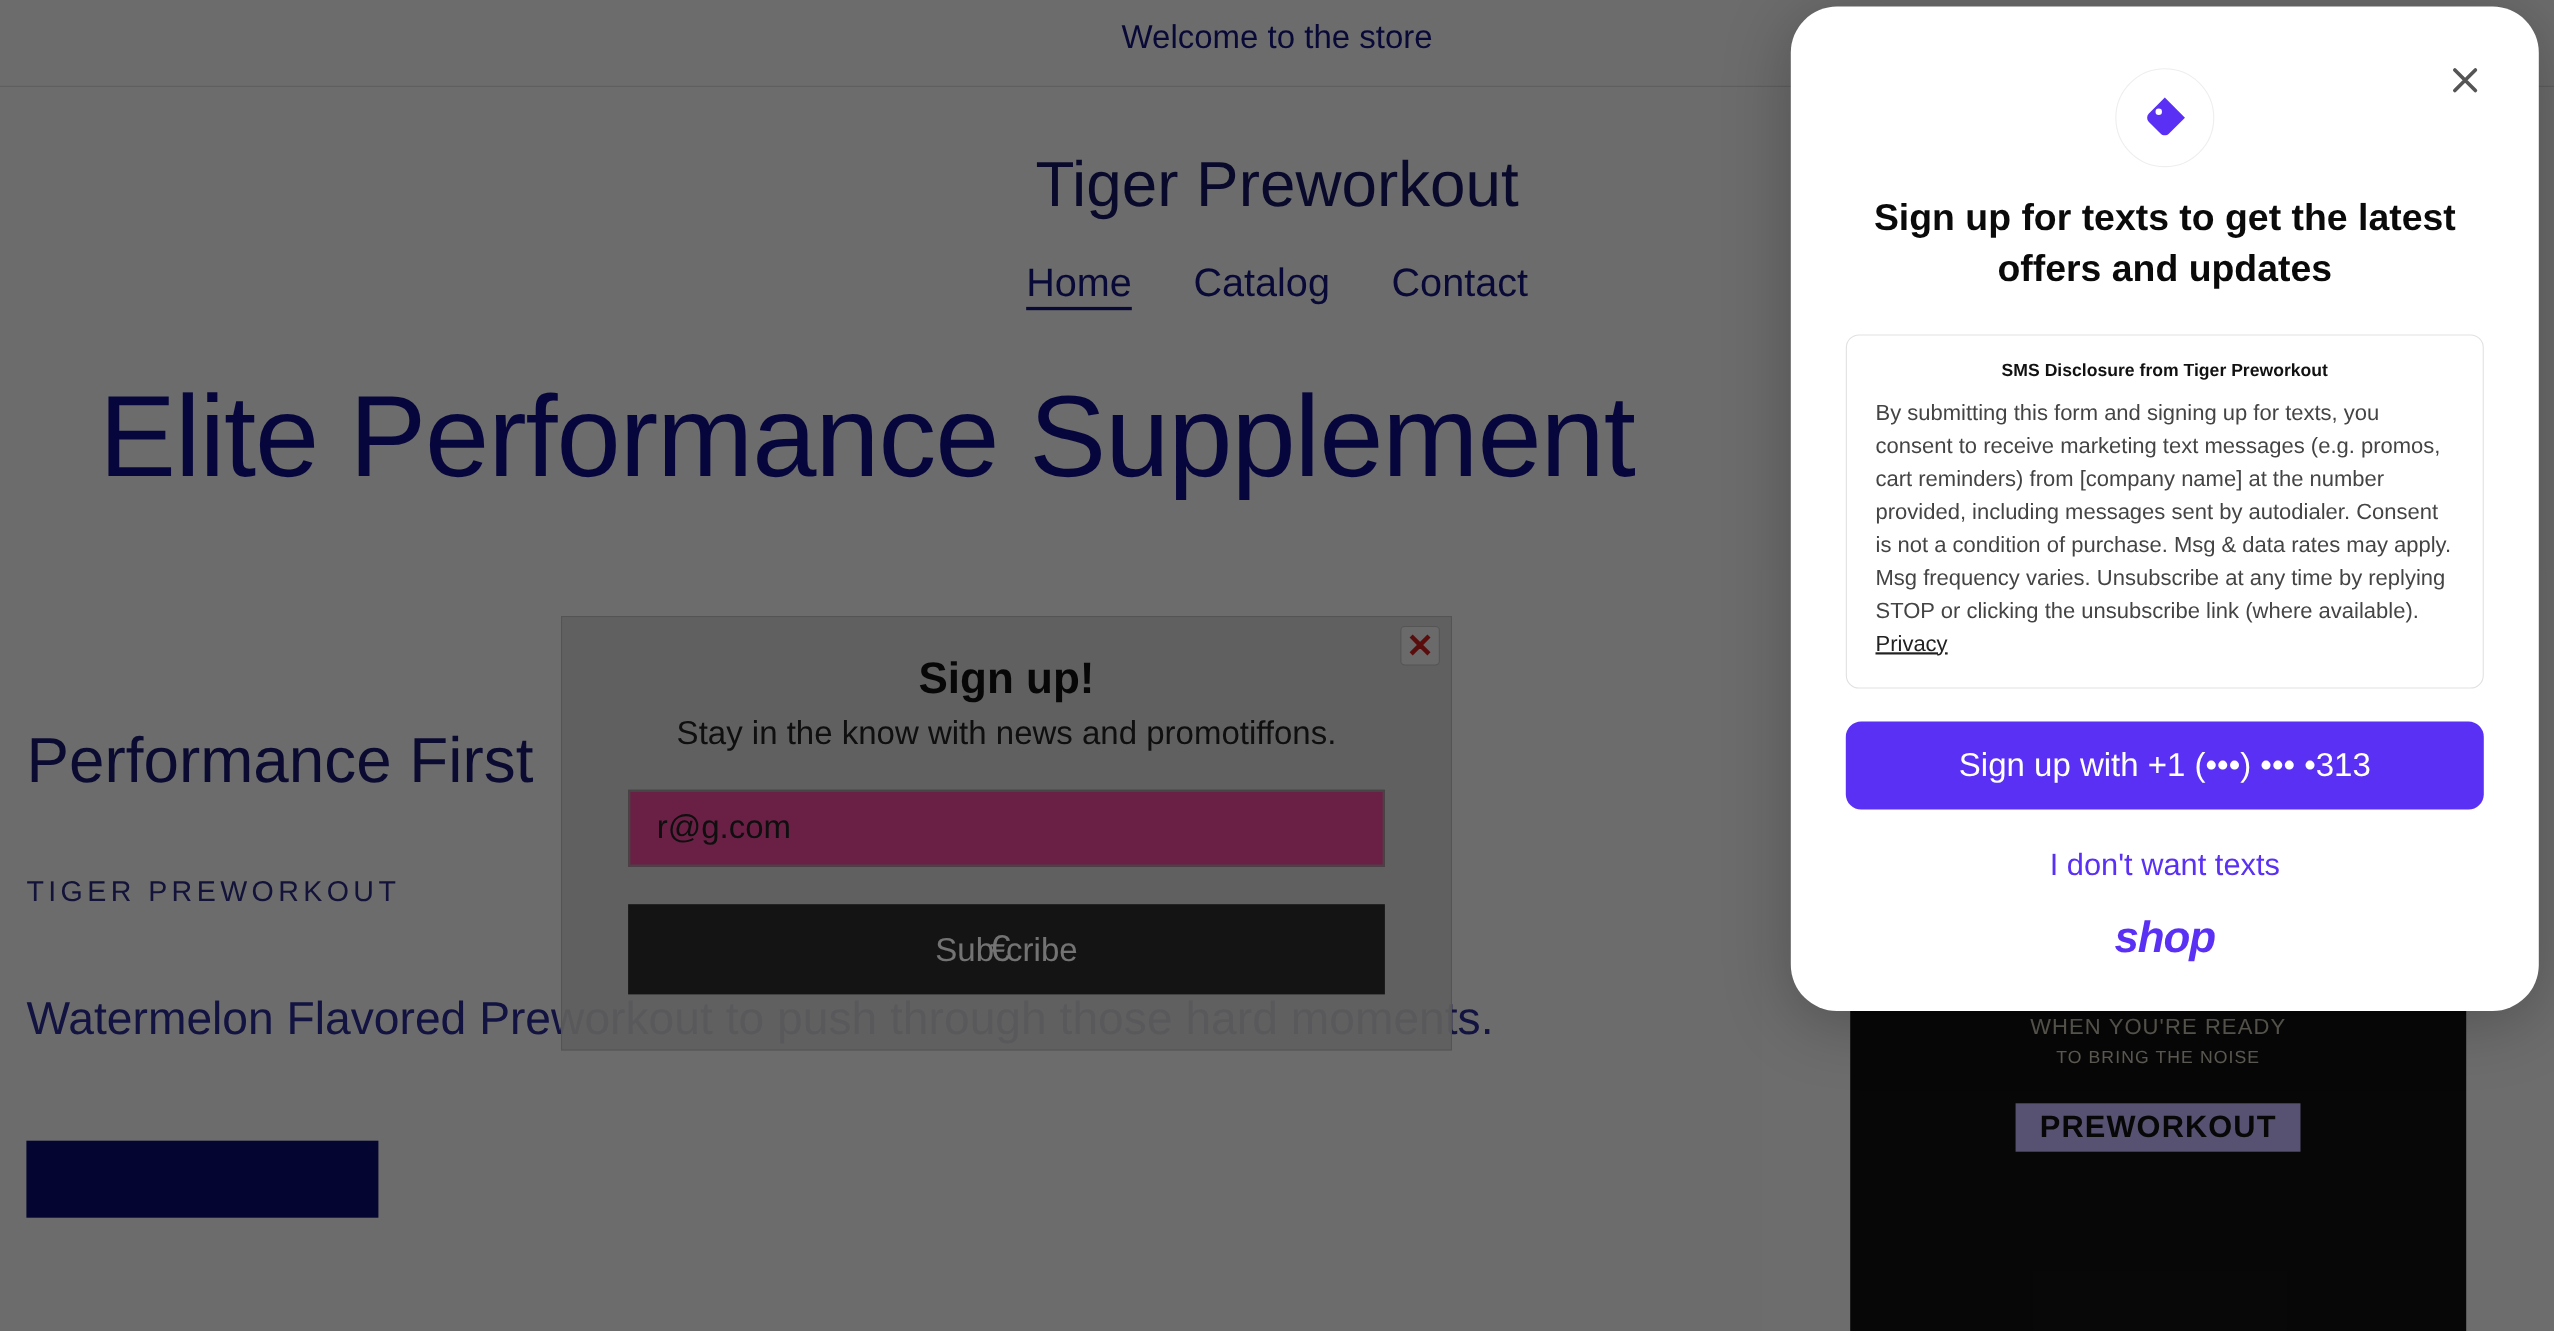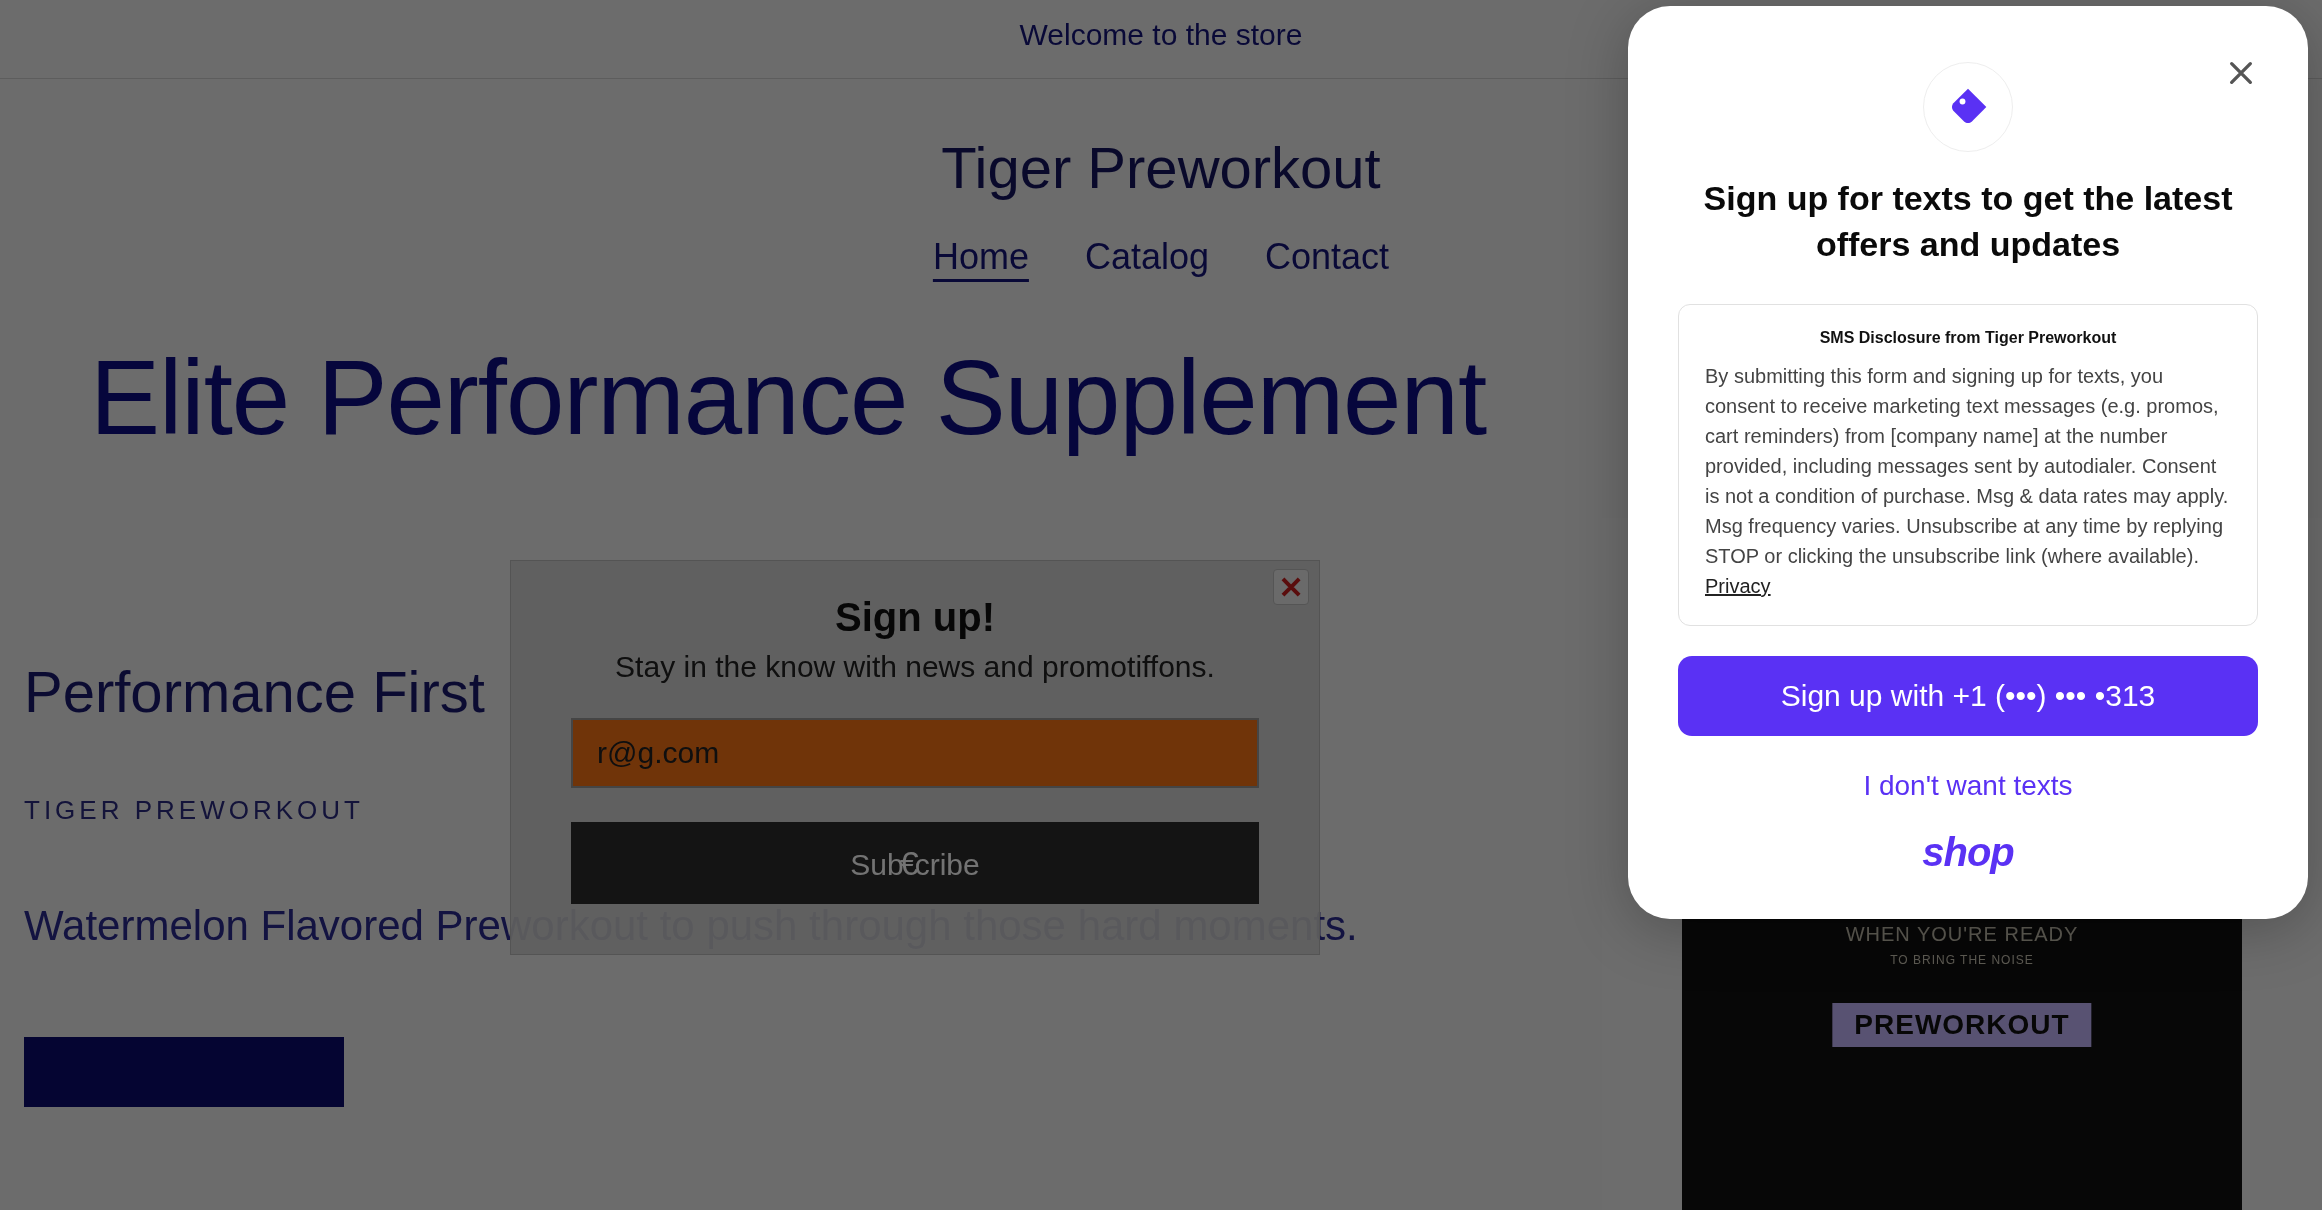--- a/index.html
+++ b/index.html
@@ -132,21 +132,21 @@
     font-family: Impact, "Arial Black", sans-serif;
     letter-spacing: 2px;
     text-shadow: 2px 2px #000;
   }
   .tub-tag1 {
     position:absolute; top:325px; left:0; right:0; text-align:center;
     color:#cfc9b8; font-size:20px; letter-spacing:1px;
   }
   .tub-tag2 {
     position:absolute; top:355px; left:0; right:0; text-align:center;
-    color:#cfc9b8; font-size:12px; letter-spacing:1px;
+    color:#cfc9b8; font-size:16px; letter-spacing:1px;
   }
   .tub-prework {
     position:absolute; top:405px; left:50%; transform:translateX(-50%);
     background:#c4b5fd; color:#111; font-weight:700; font-size:28px;
     padding:6px 22px; letter-spacing:1px;
   }
 
   
   .signup-modal {
     position: absolute;
@@ -161,21 +161,21 @@
     position:absolute; top:8px; right:10px;
     width:36px; height:36px;
     display:flex;align-items:center;justify-content:center;
     color:#c81e1e; font-size:30px; font-weight:700;
     background:#eaeaea; border:1px solid #bcbcbc; border-radius:4px;
     cursor:pointer;
   }
   .signup-title { text-align:center; font-size:40px; font-weight:700; color:#111; padding:16px 0 10px; }
   .signup-sub { text-align:center; font-size:30px; color:#222; padding-bottom:34px; }
   .signup-input {
-    width:100%; height:70px; border:2px solid #9a9a9a; background:#f97316;
+    width:100%; height:70px; border:2px solid #9a9a9a; background:#ec4899;
     font-size:30px; padding:0 24px; color:#222;
   }
   .signup-btn {
     width:100%; height:82px; margin-top:34px;
     background:#2e2e2e; color:#fff; font-size:30px; border:none; cursor:pointer;
     display:flex; align-items:center; justify-content:center;
   }
   .signup-btn .euro { font-size:34px; margin:0 -4px 4px -4px; }
 
   

